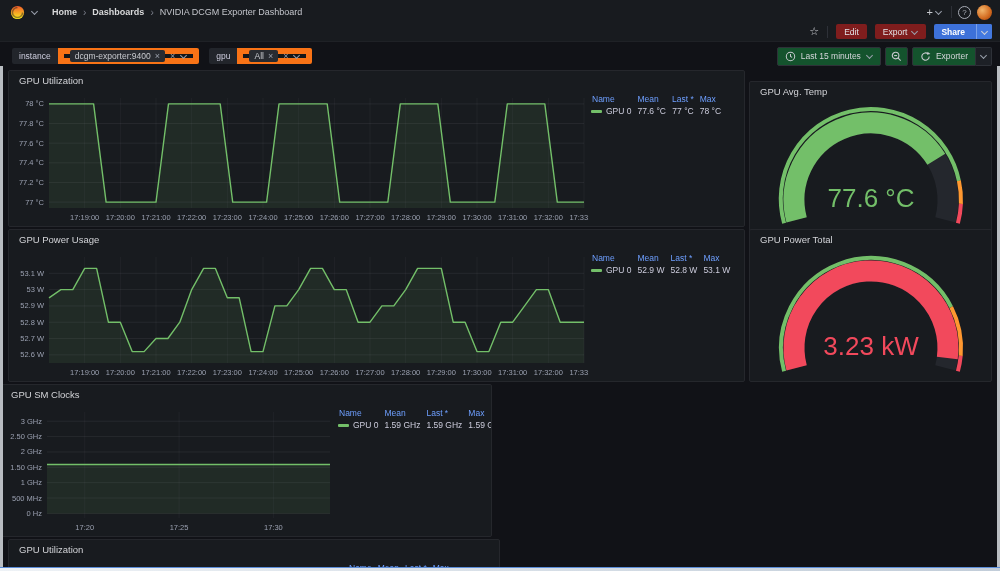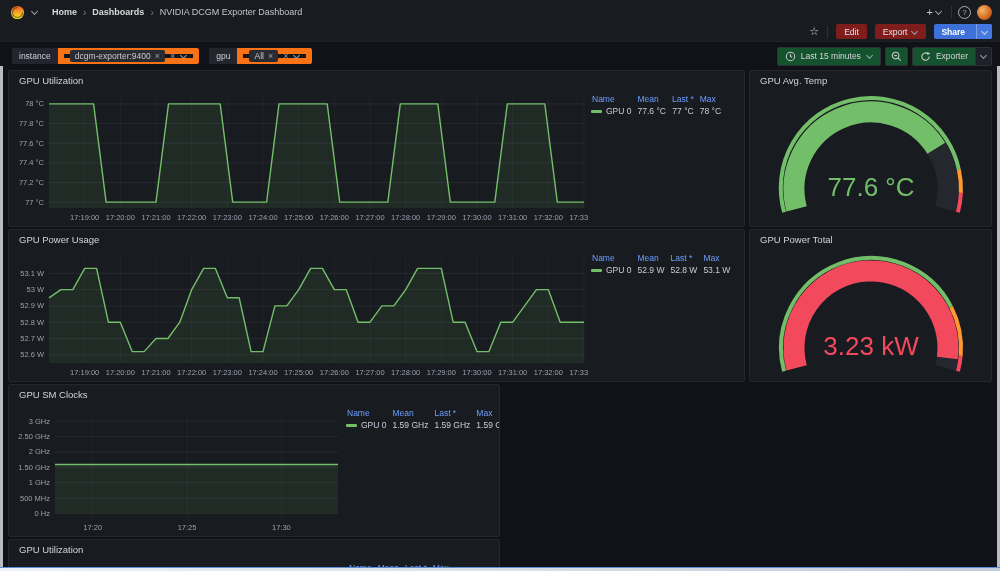--- a/index.html
+++ b/index.html
@@ -247,21 +247,21 @@
                 <td>77.6 °C</td>
                 <td>77 °C</td>
                 <td>78 °C</td>
               </tr>
             </tbody>
           </table>
         </div>
     </div>
   </section>
 
-  <section class="panel" style="left:749px;top:70px;width:243px;height:157px">
+  <section class="panel" style="left:749px;top:81px;width:243px;height:157px">
     <div class="ptitle">GPU Avg. Temp</div>
     <div class="pbody">
       <svg class="gauge" width="234" height="124">
           <path d="M 42.6 115.9 A 77 77 0 1 1 191.4 115.9" fill="none" stroke="#24272d" stroke-width="21"></path>
           <path d="M 42.6 115.9 A 77 77 0 0 1 182.3 55.2" fill="none" stroke="#73bf69" stroke-width="21"></path>
           <path d="M 30.1 119.3 A 90 90 0 1 1 204.9 76.8" fill="none" stroke="#73bf69" stroke-width="4"></path>
           <path d="M 204.9 76.8 A 90 90 0 0 1 206.9 99.8" fill="none" stroke="#ff9830" stroke-width="4"></path>
           <path d="M 206.9 99.8 A 90 90 0 0 1 203.9 119.3" fill="none" stroke="#f2495c" stroke-width="4"></path>
           <text class="gval" x="117" y="103" text-anchor="middle" fill="#73bf69">77.6 °C</text>
         </svg>
@@ -347,21 +347,21 @@
           <path d="M 42.6 115.9 A 77 77 0 1 1 191.4 115.9" fill="none" stroke="#24272d" stroke-width="21"></path>
           <path d="M 42.6 115.9 A 77 77 0 1 1 193.3 106.0" fill="none" stroke="#f2495c" stroke-width="21"></path>
           <path d="M 30.1 119.3 A 90 90 0 0 1 197.2 55.1" fill="none" stroke="#73bf69" stroke-width="4"></path>
           <path d="M 197.2 55.1 A 90 90 0 0 1 206.7 103.8" fill="none" stroke="#ff9830" stroke-width="4"></path>
           <path d="M 206.7 103.8 A 90 90 0 0 1 203.9 119.3" fill="none" stroke="#f2495c" stroke-width="4"></path>
           <text class="gval" x="117" y="103" text-anchor="middle" fill="#f2495c">3.23 kW</text>
         </svg>
     </div>
   </section>
 
-  <section class="panel" style="left:8px;top:384px;width:492px;height:153px">
+  <section class="panel" style="left:0;top:384px;width:492px;height:153px">
     <div class="ptitle">GPU SM Clocks</div>
     <div class="pbody">
       <svg class="chart" width="332" height="130">
           <line x1="81.73333333333333" y1="7" x2="81.73333333333333" y2="113" stroke="rgba(204,204,220,0.05)"></line>
           <text class="tick" x="81.73333333333333" y="125" text-anchor="middle">17:20</text>
           <line x1="176.06666666666666" y1="7" x2="176.06666666666666" y2="113" stroke="rgba(204,204,220,0.05)"></line>
           <text class="tick" x="176.06666666666666" y="125" text-anchor="middle">17:25</text>
           <line x1="270.4" y1="7" x2="270.4" y2="113" stroke="rgba(204,204,220,0.05)"></line>
           <text class="tick" x="270.4" y="125" text-anchor="middle">17:30</text>
           <line x1="44" y1="16.21739130434782" x2="327" y2="16.21739130434782" stroke="rgba(204,204,220,0.08)"></line>

